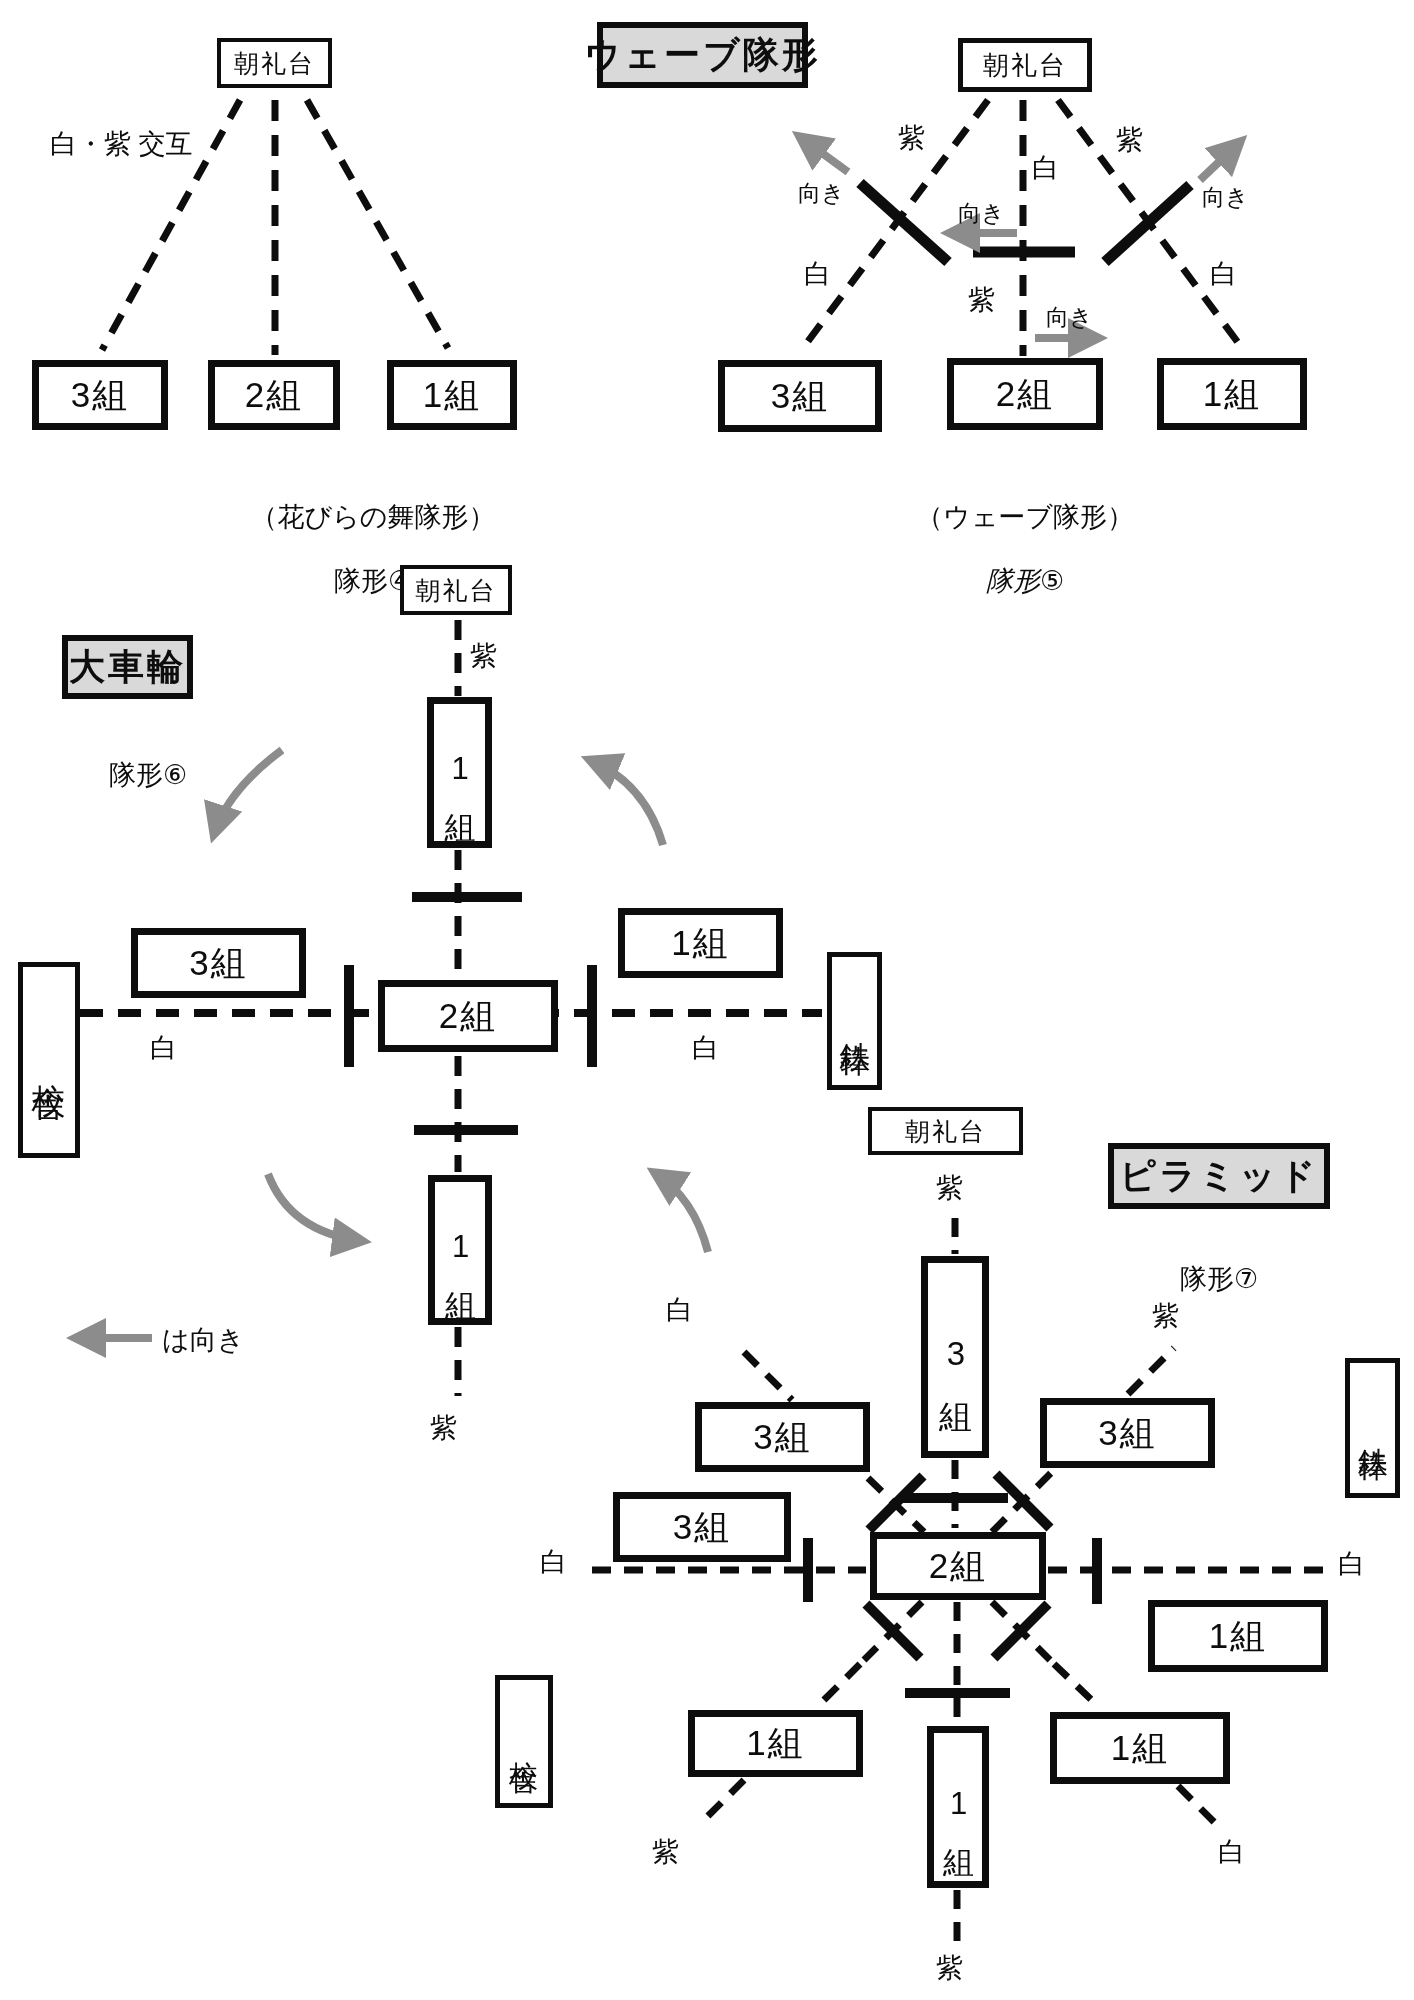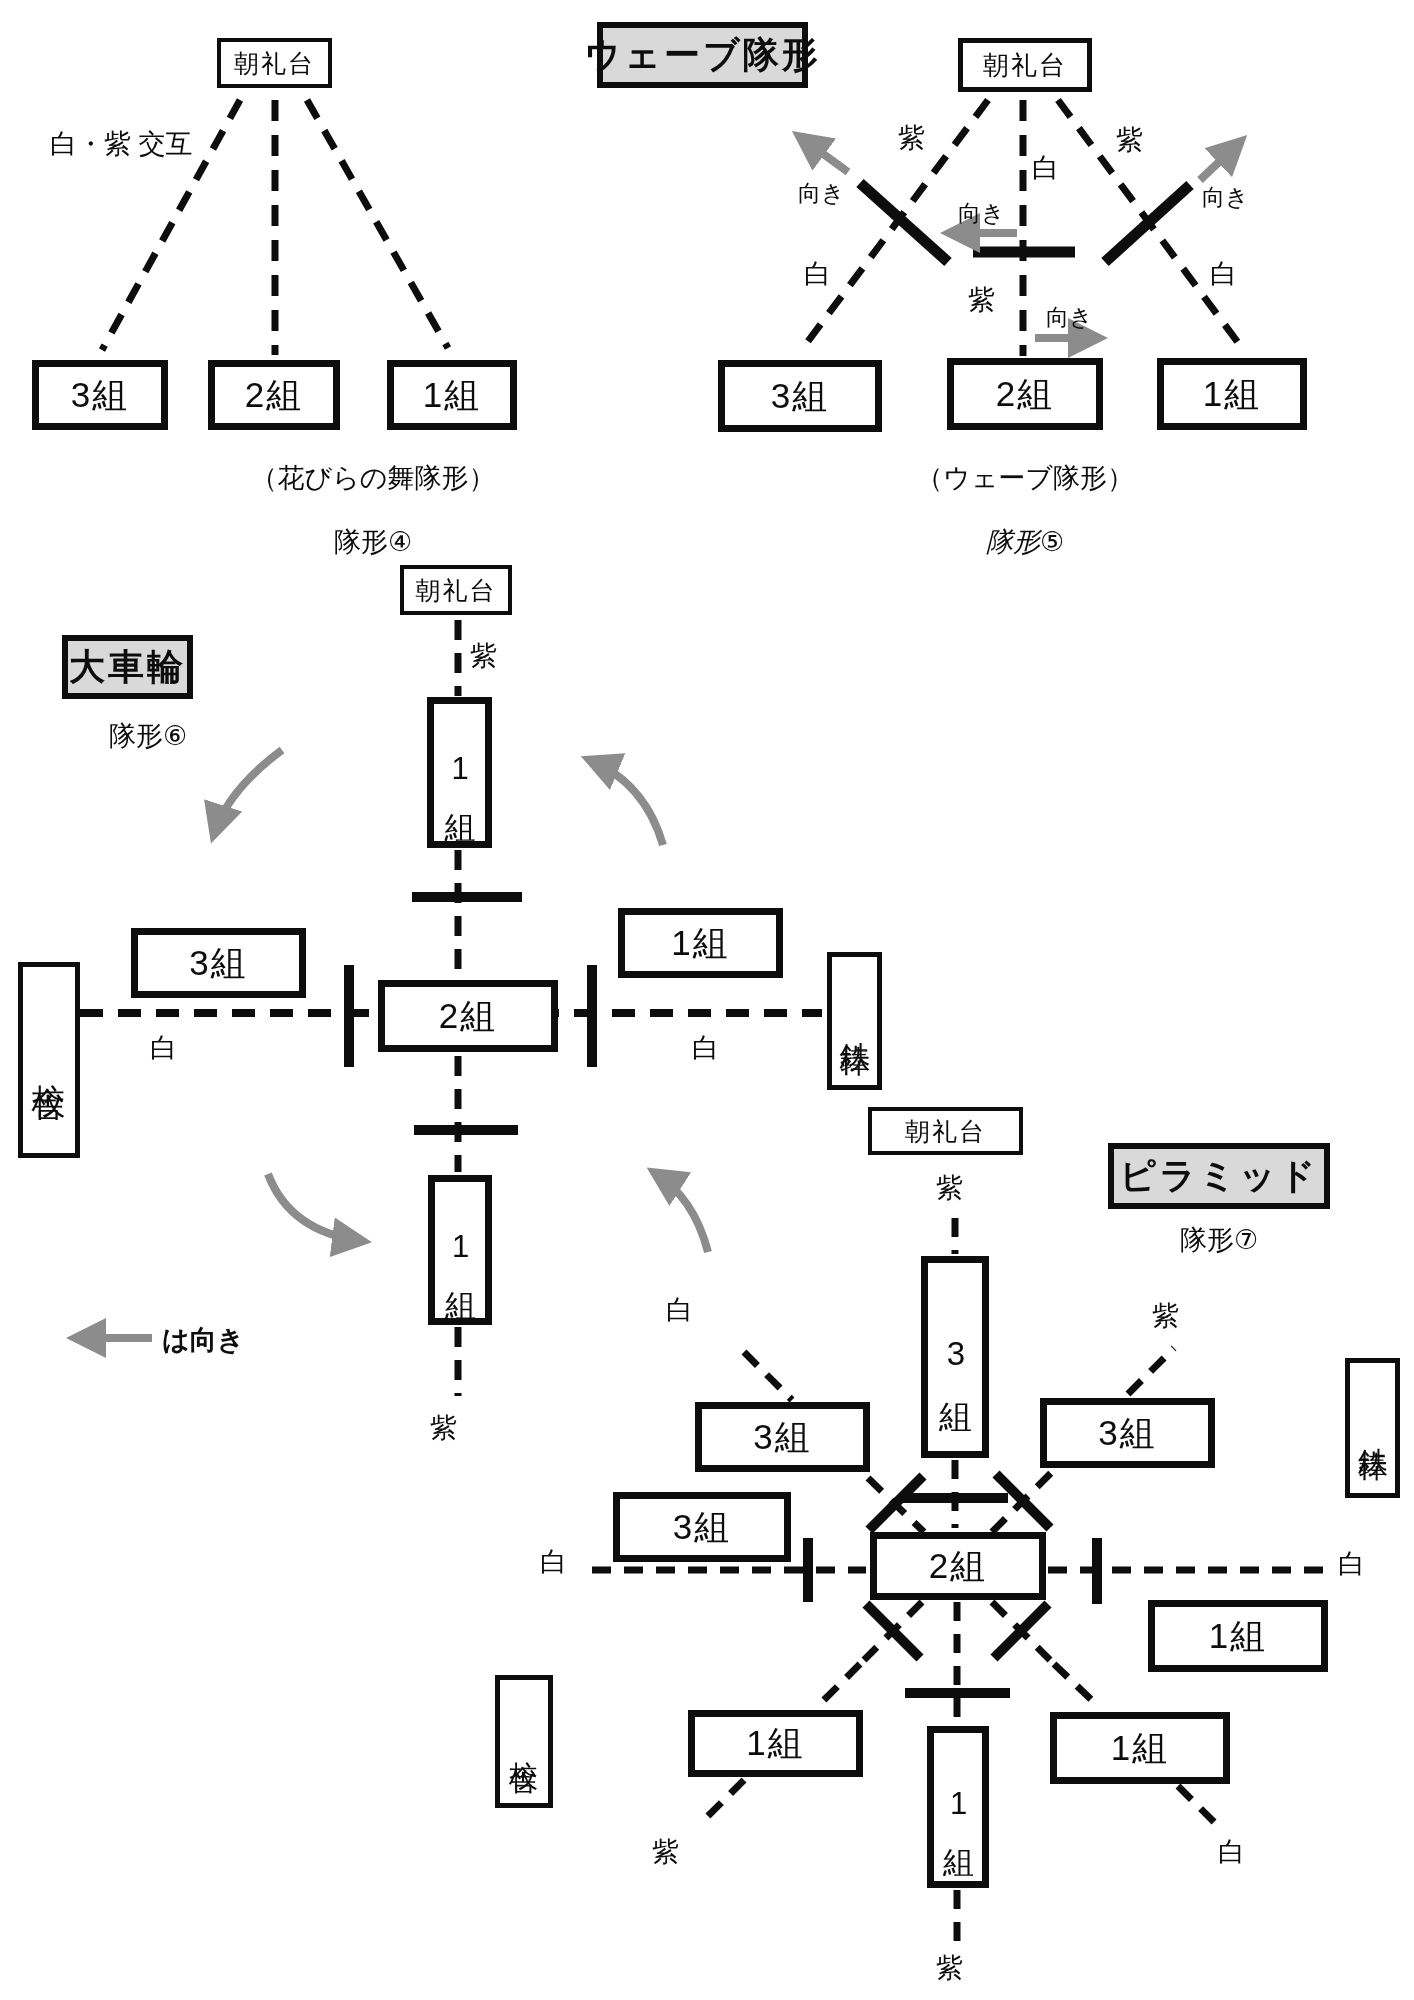--- a/index.html
+++ b/index.html
@@ -8,21 +8,21 @@
   svg.layer { position:absolute; left:0; top:0; z-index:1; }
   .box { position:absolute; z-index:2; background:#ffffff; border:7px solid #0d0d0d;
          display:flex; align-items:center; justify-content:center;
          font-size:35px; letter-spacing:2px; white-space:nowrap; }
   .b4 { border-width:4px; font-size:25px; }
   .b5 { border-width:5px; font-size:26px; }
   .title-box { background:#d9d9d9; border:6px solid #0d0d0d; font-weight:bold; font-size:36px; letter-spacing:3px; }
   .vtext { writing-mode:vertical-rl; text-orientation:upright; letter-spacing:4px; }
   .lbl { position:absolute; z-index:2; font-size:27px; white-space:nowrap; }
   .sm  { font-size:23px; }
-  .ctr { transform:translateX(-50%); }
+  .ctr { transform:translateX(-50%);margin-top:39px; }
 </style>
 </head>
 <body>
 
 <div class="canvas">
 
   <svg class="layer" width="1414" height="2000" viewBox="0 0 1414 2000">
     <defs>
       <marker id="ah" viewBox="0 0 10 10" refX="7.5" refY="5" markerWidth="5" markerHeight="5" orient="auto">
         <path d="M0,0 L10,5 L0,10 z" fill="#8c8c8c"></path>
@@ -175,21 +175,21 @@
     </div>
   <div class="lbl" style="left:692px; top:1030px;">白</div>
   <div class="box vtext b5" style="left:827px; top:952px; width:55px; height:138px; font-size:31px;">
       <span>鉄棒</span>
     </div>
   <div class="box vtext" style="left:428px; top:1175px; width:64px; height:150px; font-size:31px;">
       <span>1組</span>
     </div>
   <div class="lbl" style="left:430px; top:1410px;">紫</div>
 
-  <div class="lbl" style="left:162px; top:1322px;font-weight:bold;">は向き</div>
+  <div class="lbl" style="left:162px; top:1322px;">は向き</div>
 
   <div class="box b4" style="left:868px; top:1107px; width:155px; height:48px;">
       <span>朝礼台</span>
     </div>
   <div class="box title-box" style="left:1108px; top:1143px; width:222px; height:66px;">
       <span>ピラミッド</span>
     </div>
   <div class="lbl ctr" style="left:1219px; top:1222px;">隊形⑦</div>
   <div class="lbl" style="left:936px; top:1170px;">紫</div>
   <div class="box vtext" style="left:921px; top:1256px; width:68px; height:202px; font-size:33px;">

